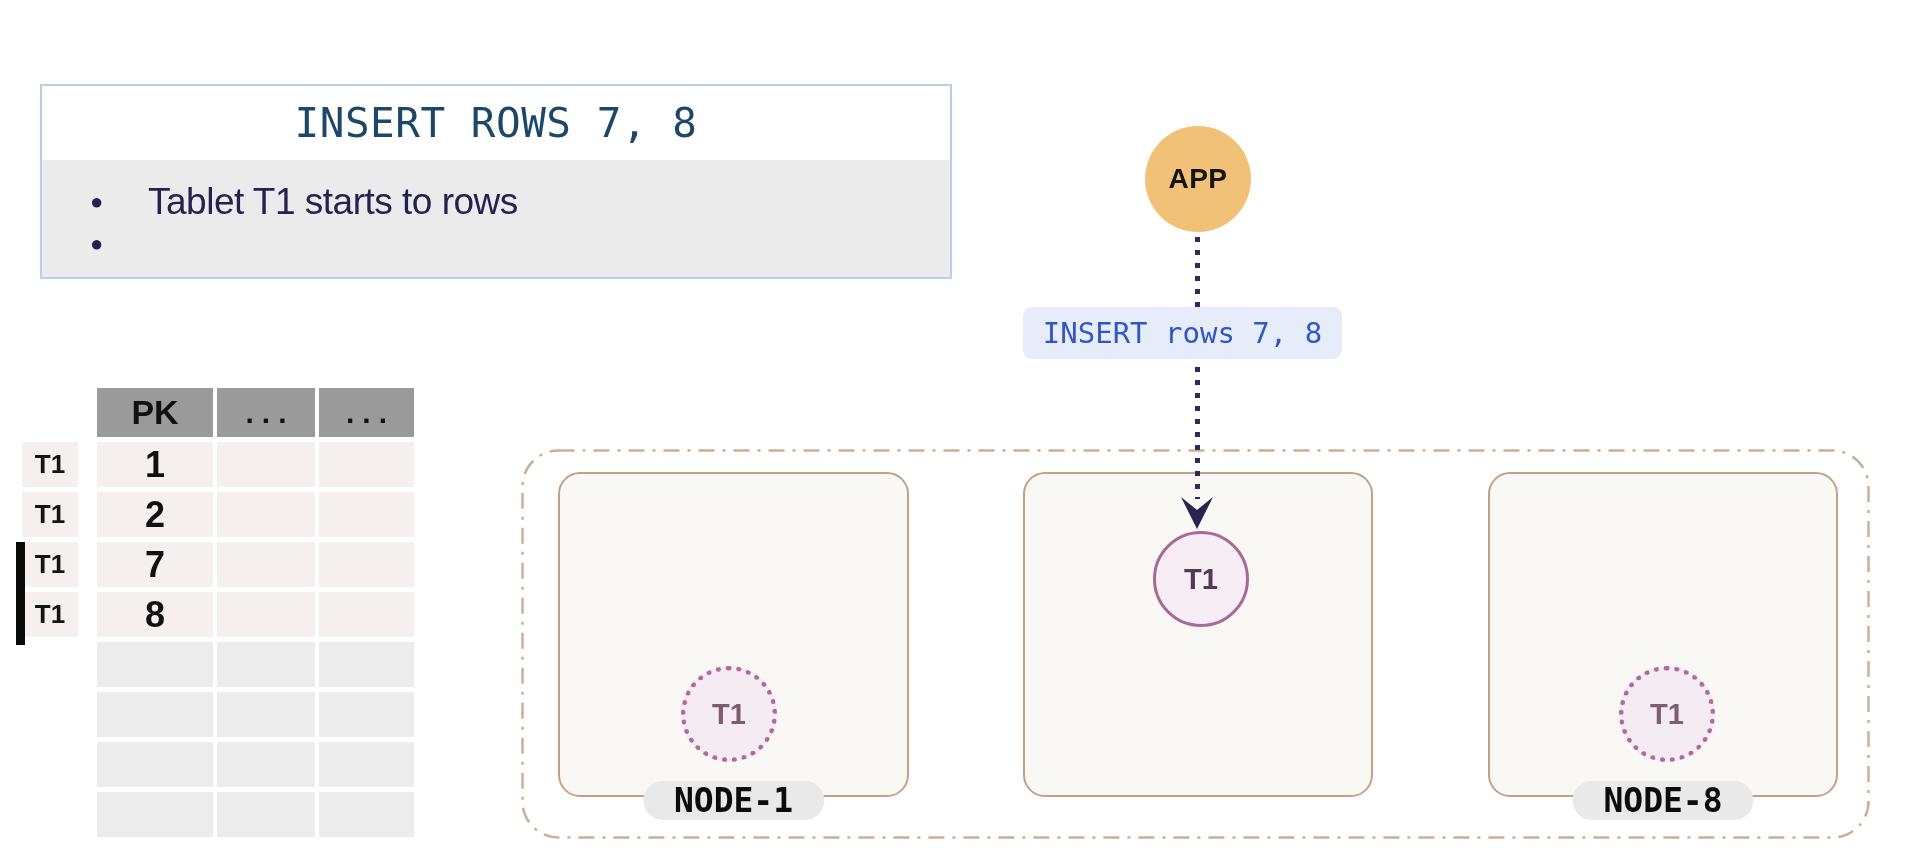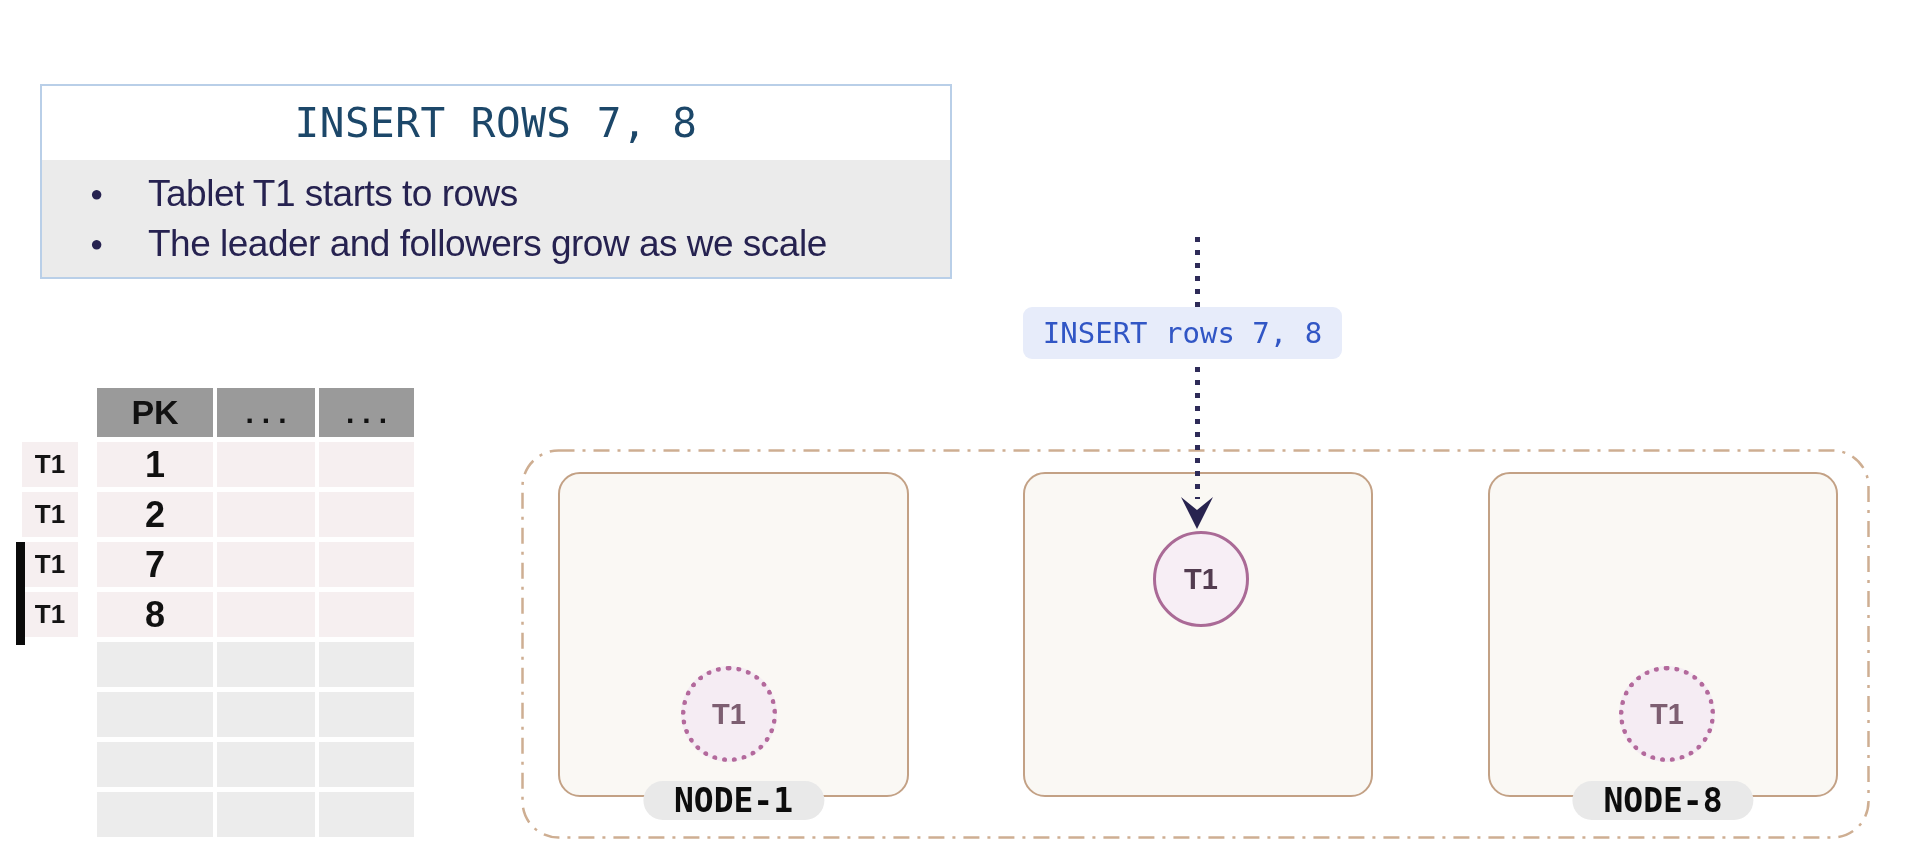--- a/index.html
+++ b/index.html
@@ -120,21 +120,20 @@
     <div class="info-header">
       <span class="info-title">INSERT ROWS 7, 8</span>
     </div>
     <div class="info-body">
       <div class="bullet-row">
         <span class="bullet-dot">●</span>
         <span class="bullet-text">Tablet T1 starts to rows</span>
       </div>
       <div class="bullet-row">
         <span class="bullet-dot">●</span>
-        <span class="bullet-text">The leader and followers grow as we scale</span>
       </div>
     </div>
   </div>
 
   <div class="tablet-label-cell" style="top:410px;">T1</div>
   <div class="tablet-label-cell" style="top:460px;">T1</div>
   <div class="tablet-label-cell" style="top:510px;">
     <span class="new-row-marker"></span>
     <span>T1</span>
   </div>
@@ -198,19 +197,20 @@
     </div>
   </div>
 
   <div class="node-box node-3">
     <div class="tablet-circle tablet-follower">
       <span>T1</span>
     </div>
     <div class="node-pill">NODE-8</div>
   </div>
 
+  <div class="app-circle">APP</div>
   <div class="dotted-line"></div>
   <div class="insert-label">INSERT rows 7, 8</div>
   <svg class="arrow-head" width="40" height="34">
     <path d="M4 1 L20 33 L36 1 L20 14 Z" fill="#28234f"></path>
   </svg>
 
 </div>
 
 </body></html>

